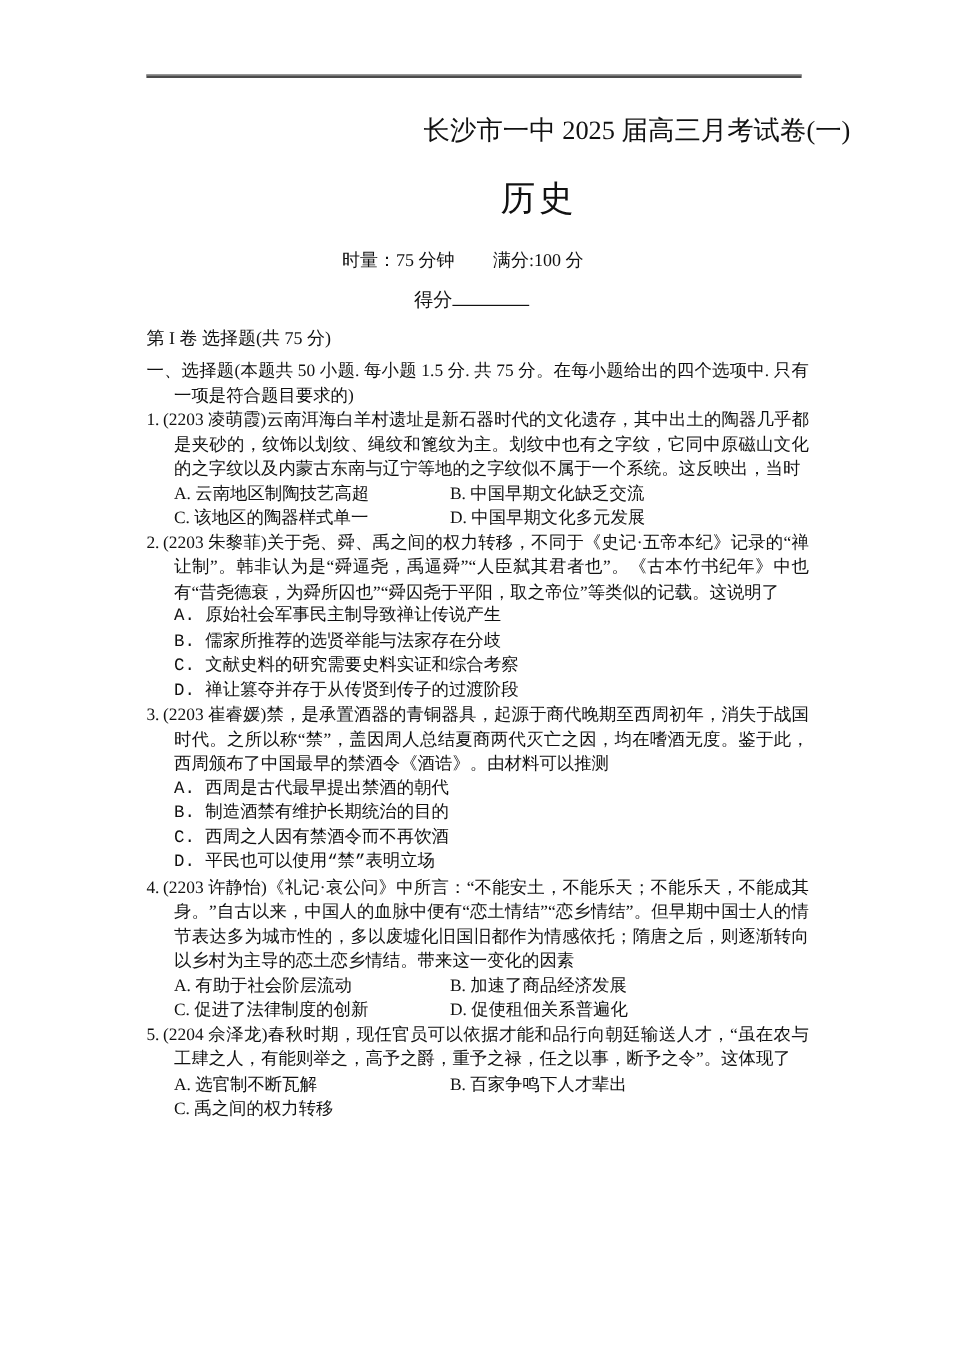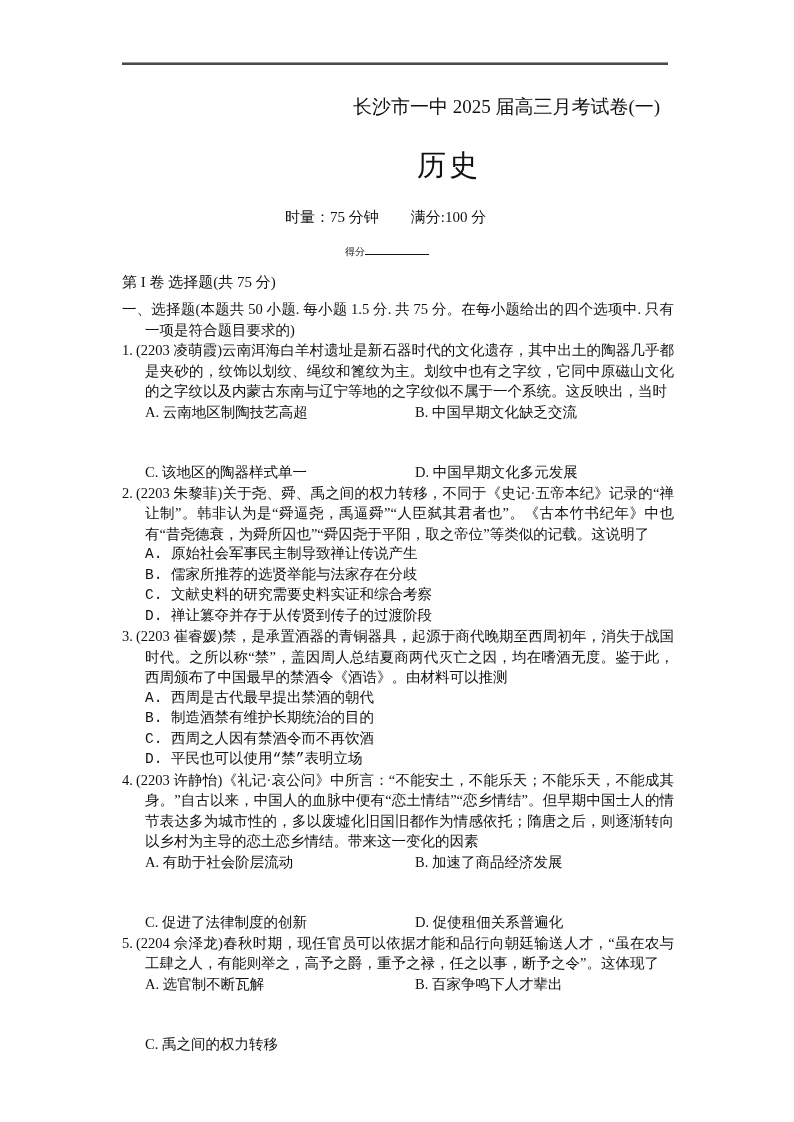--- a/index.html
+++ b/index.html
@@ -21,21 +21,21 @@
     top: 62px;
     width: 546px;
     height: 2px;
     background: #4a4a4a;
     border-top: 1px solid #9a9a9a;
   }
   .exam-title {
     position: absolute;
     left: 353px;
     top: 94px;
-    font-size: 19px;
+    font-size: 22px;
     white-space: nowrap;
   }
   .subject-title {
     position: absolute;
     left: 417px;
     top: 146px;
     font-size: 29px;
     letter-spacing: 3px;
     white-space: nowrap;
   }
@@ -46,21 +46,21 @@
     font-size: 15px;
     white-space: nowrap;
   }
   .info-line .full-score {
     margin-left: 32px;
   }
   .score-line {
     position: absolute;
     left: 345px;
     top: 240px;
-    font-size: 10px;
+    font-size: 16px;
     white-space: nowrap;
     text-align: center;
   }
   .score-blank {
     display: inline-block;
     width: 64px;
     height: 14px;
     border-bottom: 1.5px solid #111;
     vertical-align: baseline;
   }
@@ -95,21 +95,20 @@
     padding-left: 23px;
   }
   .options-one-col .opt {
     display: block;
     font-family: Liberation Mono, monospace;
   }
   .options-two-col {
     padding-left: 23px;
     display: grid;
     grid-template-columns: 230px auto;
-    gap: 40px;
   }
   .opt {
     white-space: nowrap;
   }
 </style>
 </head>
 <body>
 
 <div class="top-rule"></div>
 

